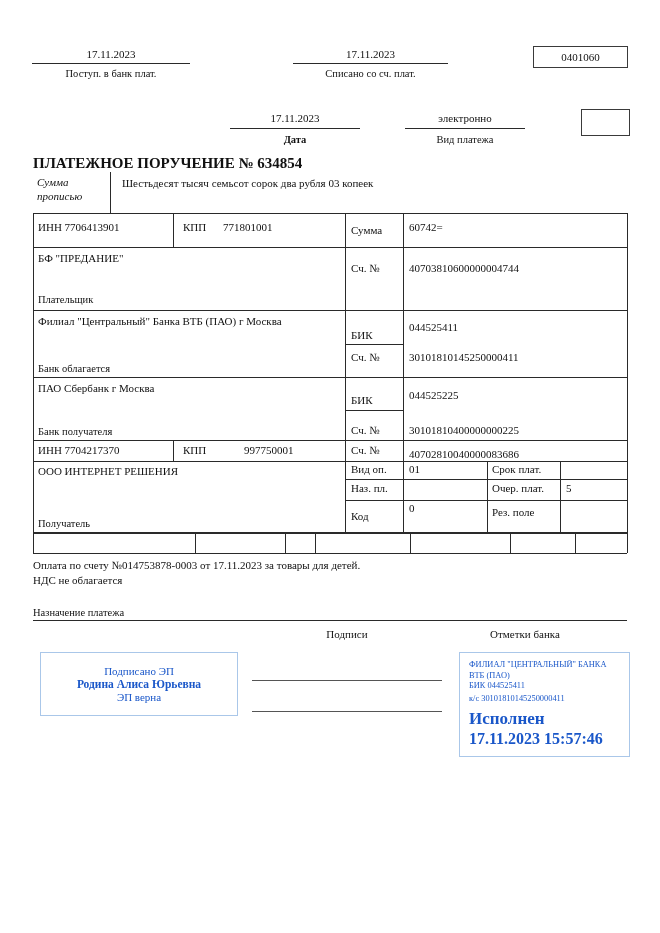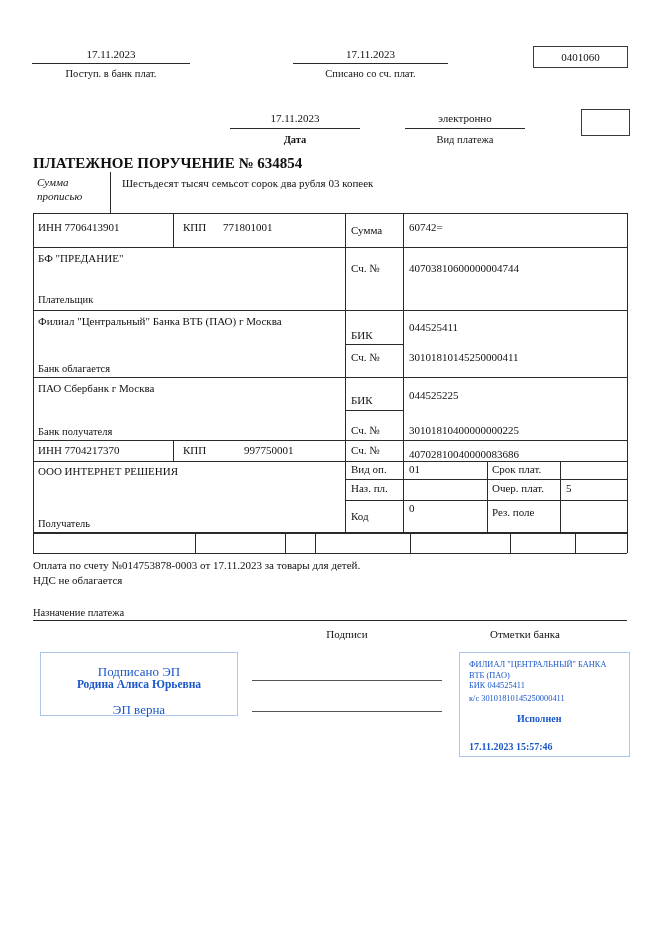--- a/index.html
+++ b/index.html
@@ -13,21 +13,21 @@
   .b{font-weight:bold;}
   .ctr{text-align:center;}
   .hl{position:absolute;height:0;border-top:1px solid #2a2a2a;}
   .hl2{position:absolute;height:0;border-top:2px solid #2a2a2a;}
   .vl{position:absolute;width:0;border-left:1px solid #2a2a2a;}
   .box{position:absolute;border:1px solid #3a3a3a;}
   .uline{border-bottom:1px solid #2a2a2a;}
   .sig{position:absolute;height:0;border-top:1.5px solid #555;}
   .stamp{position:absolute;border:1px solid var(--blue-border,#aac7e9);color:var(--blue,#1a57c9);}
   .stamp-left{display:flex;flex-direction:column;align-items:center;justify-content:center;text-align:center;}
-  .small{font-size:13px;line-height:11px;margin-top:12px;}
+  .small{font-size:11px;line-height:11px;}
   .stamp-right{padding:7px 9px;box-sizing:border-box;}
   .sr-line{font-size:8.4px;line-height:10.5px;white-space:normal;}
 </style>
 </head>
 <body>
 
 <div class="page">
 
   <div class="t ctr uline" style="left:32px;top:48px;width:158px;padding-bottom:2px;">17.11.2023</div>
   <div class="t ctr lbl" style="left:32px;top:67px;width:158px;">Поступ. в банк плат.</div>
@@ -149,17 +149,17 @@
     <div class="small">ЭП верна</div>
   </div>
 
   <div class="sig" style="left:252px;top:680px;width:190px;"></div>
   <div class="sig" style="left:252px;top:711px;width:190px;"></div>
 
   <div class="stamp stamp-right" style="left:459px;top:652px;width:171px;height:105px;">
     <div class="sr-line">ФИЛИАЛ "ЦЕНТРАЛЬНЫЙ" БАНКА ВТБ (ПАО)</div>
     <div class="sr-line">БИК 044525411</div>
     <div class="sr-line" style="margin-top:2px;">к/с 30101810145250000411</div>
-    <div class="b" style="font-size:10px;line-height:15px;margin-top:7px;margin-left:48px;">Исполнен</div>
-    <div class="b" style="font-size:10px;line-height:14px;margin-top:14px;">17.11.2023 15:57:46</div>
+    <div class="b" style="font-size:17px;line-height:15px;margin-top:7px;">Исполнен</div>
+    <div class="b" style="font-size:16px;line-height:14px;margin-top:6px;">17.11.2023 15:57:46</div>
   </div>
 
 </div>
 
 </body></html>

